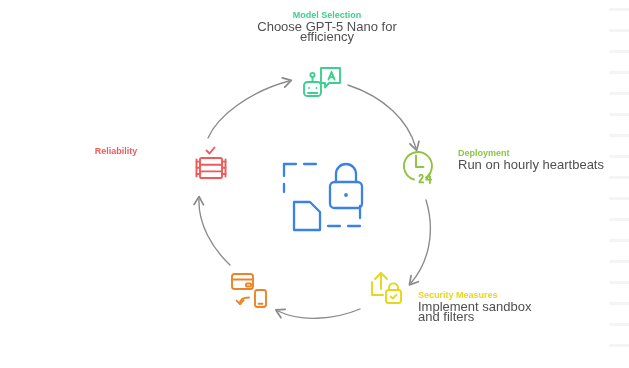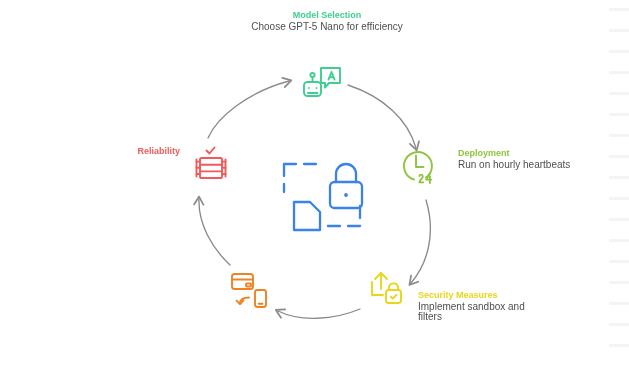--- a/index.html
+++ b/index.html
@@ -77,21 +77,21 @@
   .node-label .lbl-title {
     display: block;
     font-weight: bold;
     font-size: 9px;
     line-height: 12px;
     margin-bottom: 1px;
   }
   .node-label .lbl-desc {
     display: block;
     color: #4f4f4f;
-    font-size: 10px;
+    font-size: 13px;
     line-height: 10.4px;
   }
 
   .label-top {
     left: 236px; top: 9px;
     width: 158px;
     text-align: center;
   }
   .label-right {
     left: 446px; top: 147px;
@@ -104,21 +104,21 @@
     text-align: left;
   }
   .label-bl {
     left: 50px; top: 289px;
     width: 144px;
     text-align: right;
   }
   .label-left {
     left: 40px; top: 145px;
     width: 128px;
-    text-align: right;
+    text-align: center;
   }
 </style>
 </head>
 <body>
 
 <div id="diagram-root">
 
   <div class="edge-skeleton">
     <div class="sk-line" style="top:8px"></div>
     <div class="sk-line" style="top:29px"></div>

